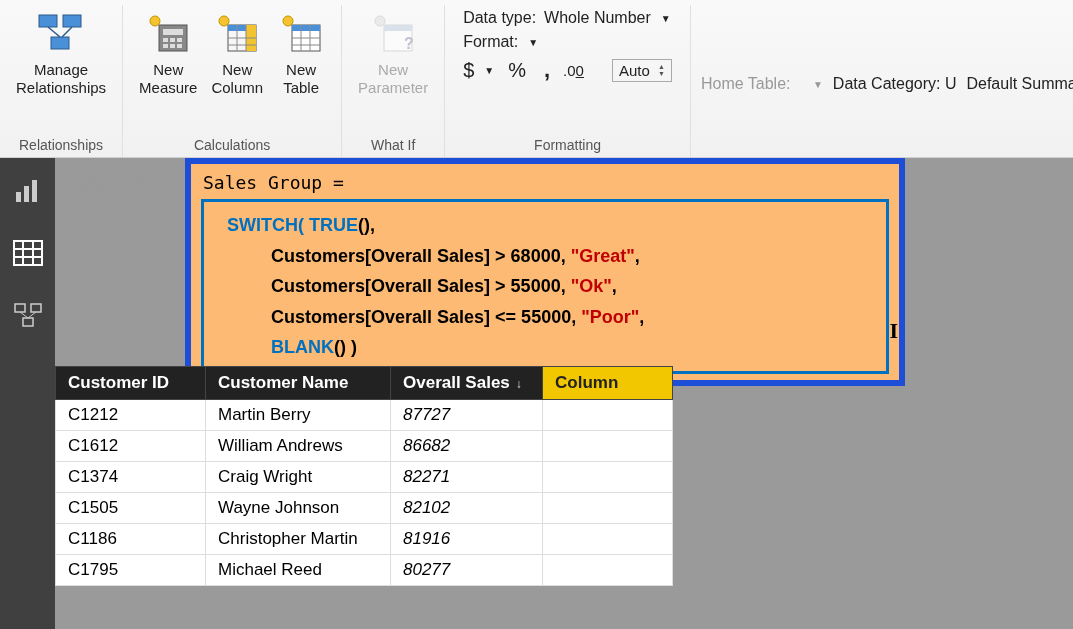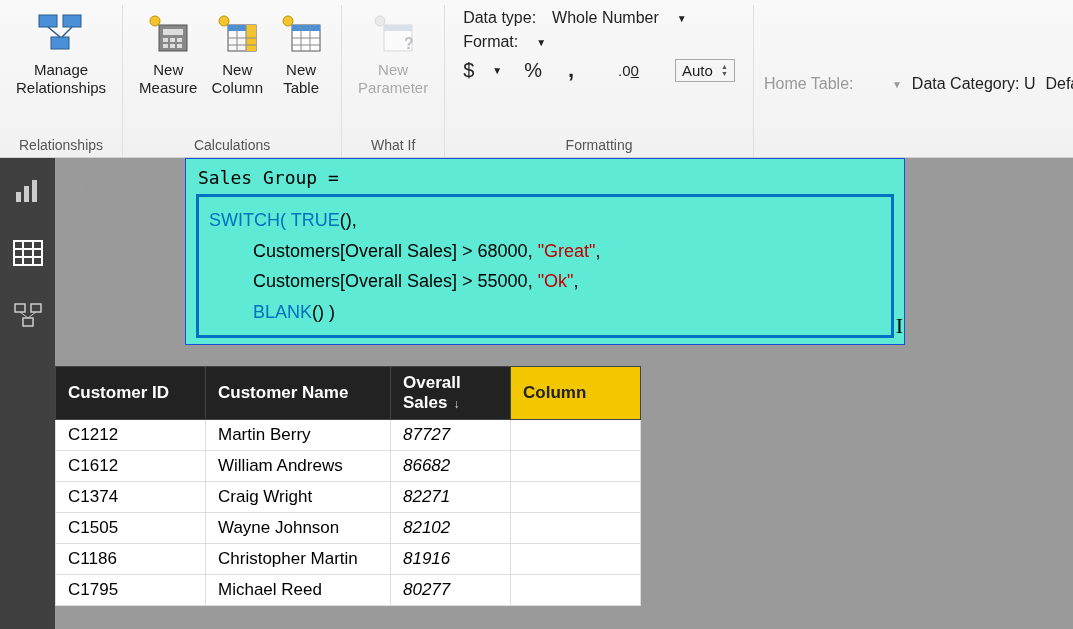--- a/index.html
+++ b/index.html
@@ -9,54 +9,54 @@
 .ribbon-group { display:flex; flex-direction:column; align-items:center; padding:0 10px; border-right:1px solid #e0e0e0; }
 .ribbon-group-buttons { display:flex; gap:2px; flex:1; align-items:flex-start; }
 .ribbon-group-label { font-size:14px; color:#555; padding:2px 0 4px 0; }
 .rb-big { display:flex; flex-direction:column; align-items:center; justify-content:flex-start; width:auto; min-width:60px; padding:4px 6px; cursor:pointer; height:118px; }
 .rb-icon { width:48px; height:48px; display:flex; align-items:center; justify-content:center; }
 .rb-label { font-size:15px; color:#222; text-align:center; line-height:1.2; margin-top:4px; }
 .disabled .rb-label { color:#aaa; }
 .disabled svg { opacity:0.5; }
 
 .formatting-col { display:flex; flex-direction:column; gap:6px; padding:4px 8px 0 8px; font-size:16px; color:#222; flex:1; }
-.formatting-row { display:flex; align-items:center; gap:16px; }
+.formatting-row { display:flex; align-items:center; gap:8px; }
 .fmt-label { font-size:16px; }
 .dropdown-caret { font-size:10px; margin-left:2px; }
 .fmt-input { border:1px solid #aaa; padding:2px 6px; font-size:15px; width:60px; display:flex; justify-content:space-between; align-items:center;}
 .spinner { display:flex; flex-direction:column; font-size:7px; line-height:7px; color:#555;}
 
 .right-props { flex:0 0 auto; padding:6px 0 0 10px; font-size:16px; color:#222; display:flex; flex-direction:row; gap:10px;}
 .right-props .dim { color:#999; }
 
 .main { position:relative; height:calc(629px - 158px); display:flex; }
 .leftbar { width:55px; background:#404040; display:flex; flex-direction:column; align-items:center; padding-top:16px; gap:28px; }
 .leftbar .view-btn { width:34px; height:34px; display:flex; align-items:center; justify-content:center; cursor:pointer;}
 .leftbar .view-btn.active { background:#404040; }
 
 .content { flex:1; background:#9a9a9a; position:relative; }
 .formula-cancel, .formula-confirm { position:absolute; top:8px; width:30px; height:30px; display:flex; align-items:center; justify-content:center; cursor:pointer; }
 .formula-cancel { left:22px; color:#999; font-size:26px; font-weight:300;}
 .formula-confirm { left:70px; color:#999; font-size:24px;}
 
-.formula-area { position:absolute; left:130px; top:0; background:#5eead4; border:1px solid #1d4ed8; padding:6px 10px; width:720px;}
+.formula-area { position:absolute; left:130px; top:0; background:#fdba74; border:6px solid #1d4ed8; padding:6px 10px; width:720px;}
 .formula-area .first-line { font-family:Consolas,monospace; font-size:18px; color:#000; padding:2px 0 6px 2px;}
-.formula-box { border:3px solid #0070c0; padding:8px 10px; font-family:Consolas,monospace; font-size:18px; line-height:1.7; color:#000; position:relative;}
+.formula-box { border:3px solid #0070c0; padding:8px 23px; font-family:Consolas,monospace; font-size:18px; line-height:1.7; color:#000; position:relative;font-weight:bold;}
 .formula-box .kw { color:#0070c0; }
 .formula-box .str { color:#c00000; }
 .text-cursor { position:absolute; right:-12px; top:110px; font-family:serif; font-size:22px; color:#000;}
 
 .data-table { position:absolute; left:0; top:208px; border-collapse:collapse; background:#bef264; font-size:17px;}
 .data-table th { background:#222; color:#fff; font-weight:600; text-align:left; padding:6px 12px; border:1px solid #444; }
 .data-table th.sel { background:#f3c700; color:#222; }
 .data-table td { padding:5px 12px; border:1px solid #ddd; background:#fff;margin-left:20px; }
 .data-table td.num { text-align:left; font-style:italic; }
 .col-id { width:150px;}
 .col-name { width:185px;}
-.col-sales { width:120px;}
+.col-sales { width:152px;}
 .col-new { width:130px;}
 .sort-arrow { font-size:12px; margin-left:6px; color:#ddd;}
 </style>
 </head>
 <body>
 
 <div class="ribbon">
 
   <div class="ribbon-group">
     <div class="ribbon-group-buttons">
@@ -154,21 +154,21 @@
       </div>
       <div class="formatting-row">
         <span class="fmt-label">Format:</span>
         <span class="dropdown-caret">▼</span>
       </div>
       <div class="formatting-row">
         <span style="font-size:20px;cursor:pointer;">$</span>
         <span class="dropdown-caret">▼</span>
         <span style="font-size:20px;cursor:pointer;margin-left:6px;">%</span>
         <span style="font-size:22px;cursor:pointer;margin-left:10px;font-weight:bold;">,</span>
-        <span style="font-size:15px;cursor:pointer;margin-left:28px;">.0<span style="text-decoration:underline;">0</span></span>
+        <span style="font-size:15px;cursor:pointer;margin-left:5px;">.0<span style="text-decoration:underline;">0</span></span>
         <div class="fmt-input" style="margin-left:20px;">
           <span>Auto</span>
           <div class="spinner">
               <span>▲</span>
               <span>▼</span>
             </div>
         </div>
       </div>
     </div>
     <div class="ribbon-group-label">Formatting</div>
@@ -218,20 +218,21 @@
   <div class="content">
     <div class="formula-cancel">✕</div>
     <div class="formula-confirm">✓</div>
 
     <div class="formula-area">
       <div class="first-line">Sales Group =</div>
       <div class="formula-box">
         <div><span class="kw">SWITCH(</span><span> </span><span class="kw">TRUE</span><span>(),</span></div>
         <div style="padding-left:44px;"><span>Customers[Overall Sales] &gt; 68000, </span><span class="str">"Great"</span><span>,</span></div>
         <div style="padding-left:44px;"><span>Customers[Overall Sales] &gt; 55000, </span><span class="str">"Ok"</span><span>,</span></div>
+        <div style="padding-left:44px;"><span>Customers[Overall Sales] &lt;= 55000, </span><span class="str">"Poor"</span><span>,</span></div>
         <div style="padding-left:44px;"><span class="kw">BLANK</span><span>() )</span></div>
         <span class="text-cursor">I</span>
       </div>
     </div>
 
     <table class="data-table">
       <thead>
         <tr>
           <th class="col-id">Customer ID</th>
           <th class="col-name">Customer Name</th>

